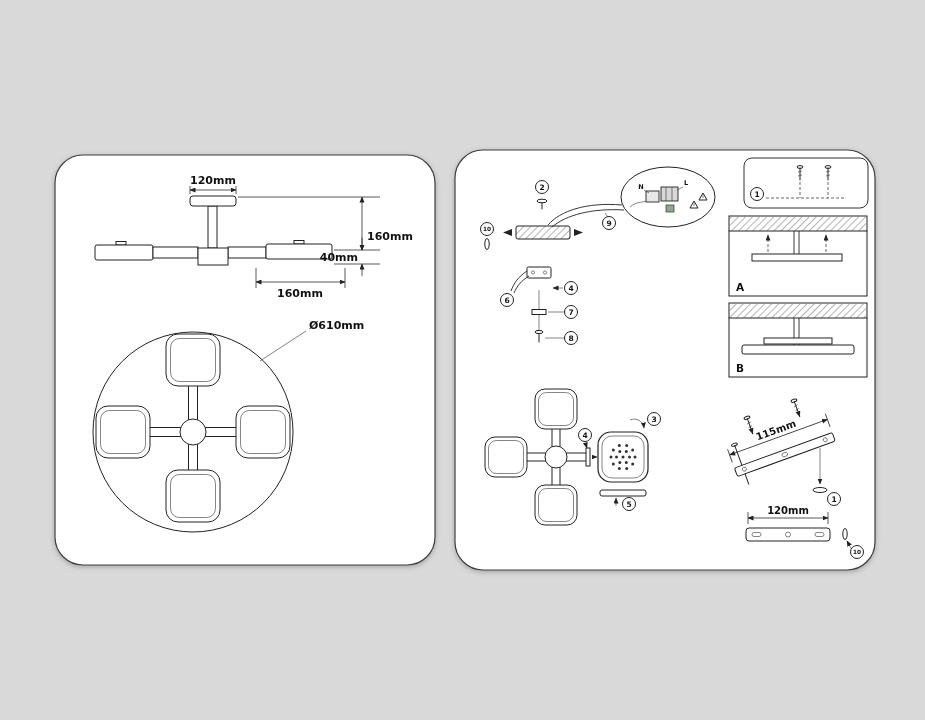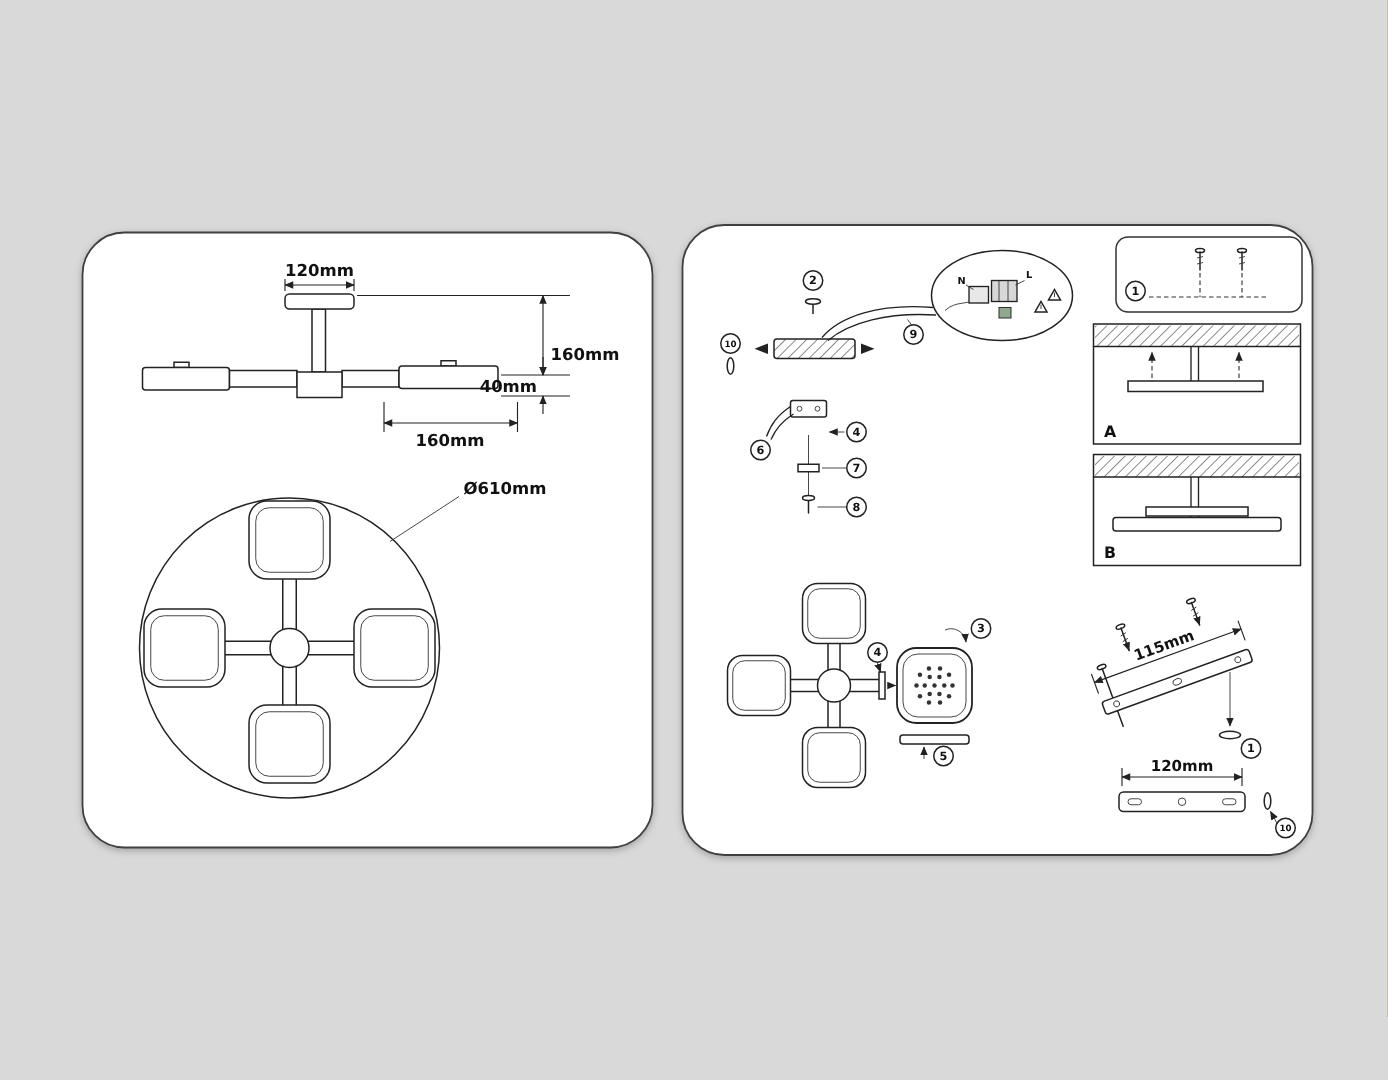--- a/index.html
+++ b/index.html
@@ -1,16 +1,16 @@
 <!DOCTYPE html>
 <html><head>
 <meta charset="utf-8">
 <style>
   html,body{margin:0;padding:0;background:#d9d9d9;}
-  .stage{width:925px;height:720px;position:relative;overflow:hidden;background:#a16207;}
+  .stage{width:925px;height:720px;position:relative;overflow:hidden;background:#ef4444;}
   svg{display:block;}
   .panel{fill:#ffffff;stroke:#3f3f3f;stroke-width:1.2;filter:url(#shadow);}
   .ln{stroke:#222;stroke-width:1;fill:none;stroke-linecap:round;}
   .fw{fill:#ffffff;stroke:#222;stroke-width:1;}
   .thin{stroke:#333;stroke-width:0.6;fill:none;}
   .dim{stroke:#222;stroke-width:0.75;fill:none;}
   .dash{stroke:#333;stroke-width:0.75;fill:none;stroke-dasharray:3 2;}
   .w{stroke:#222;stroke-width:0.9;fill:none;}
   text{font-family:"DejaVu Sans",sans-serif;fill:#111;}
   .dimtext{font-size:11px;font-weight:bold;}

